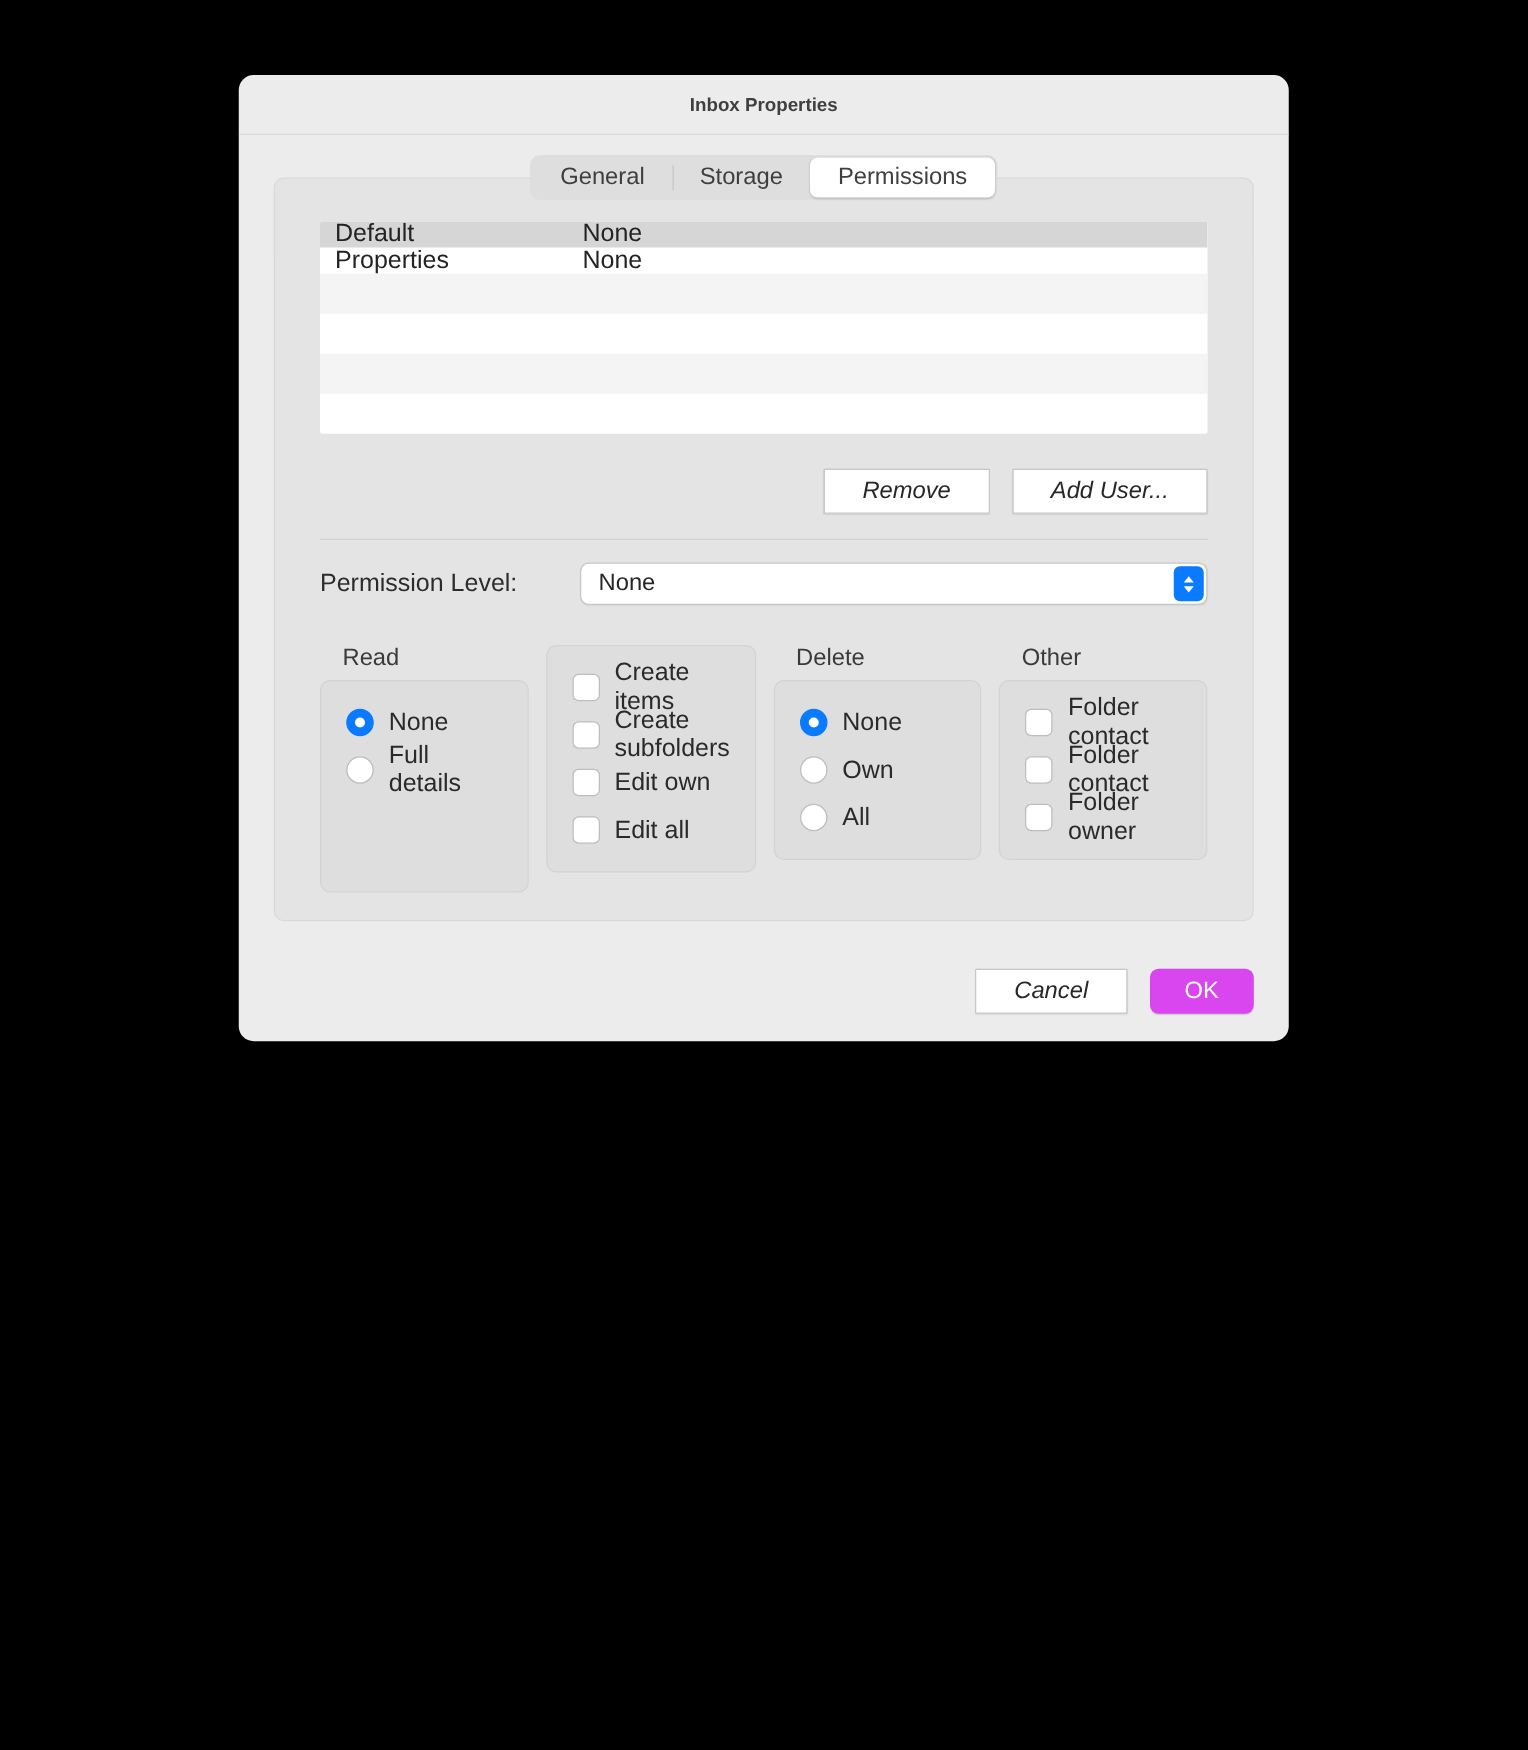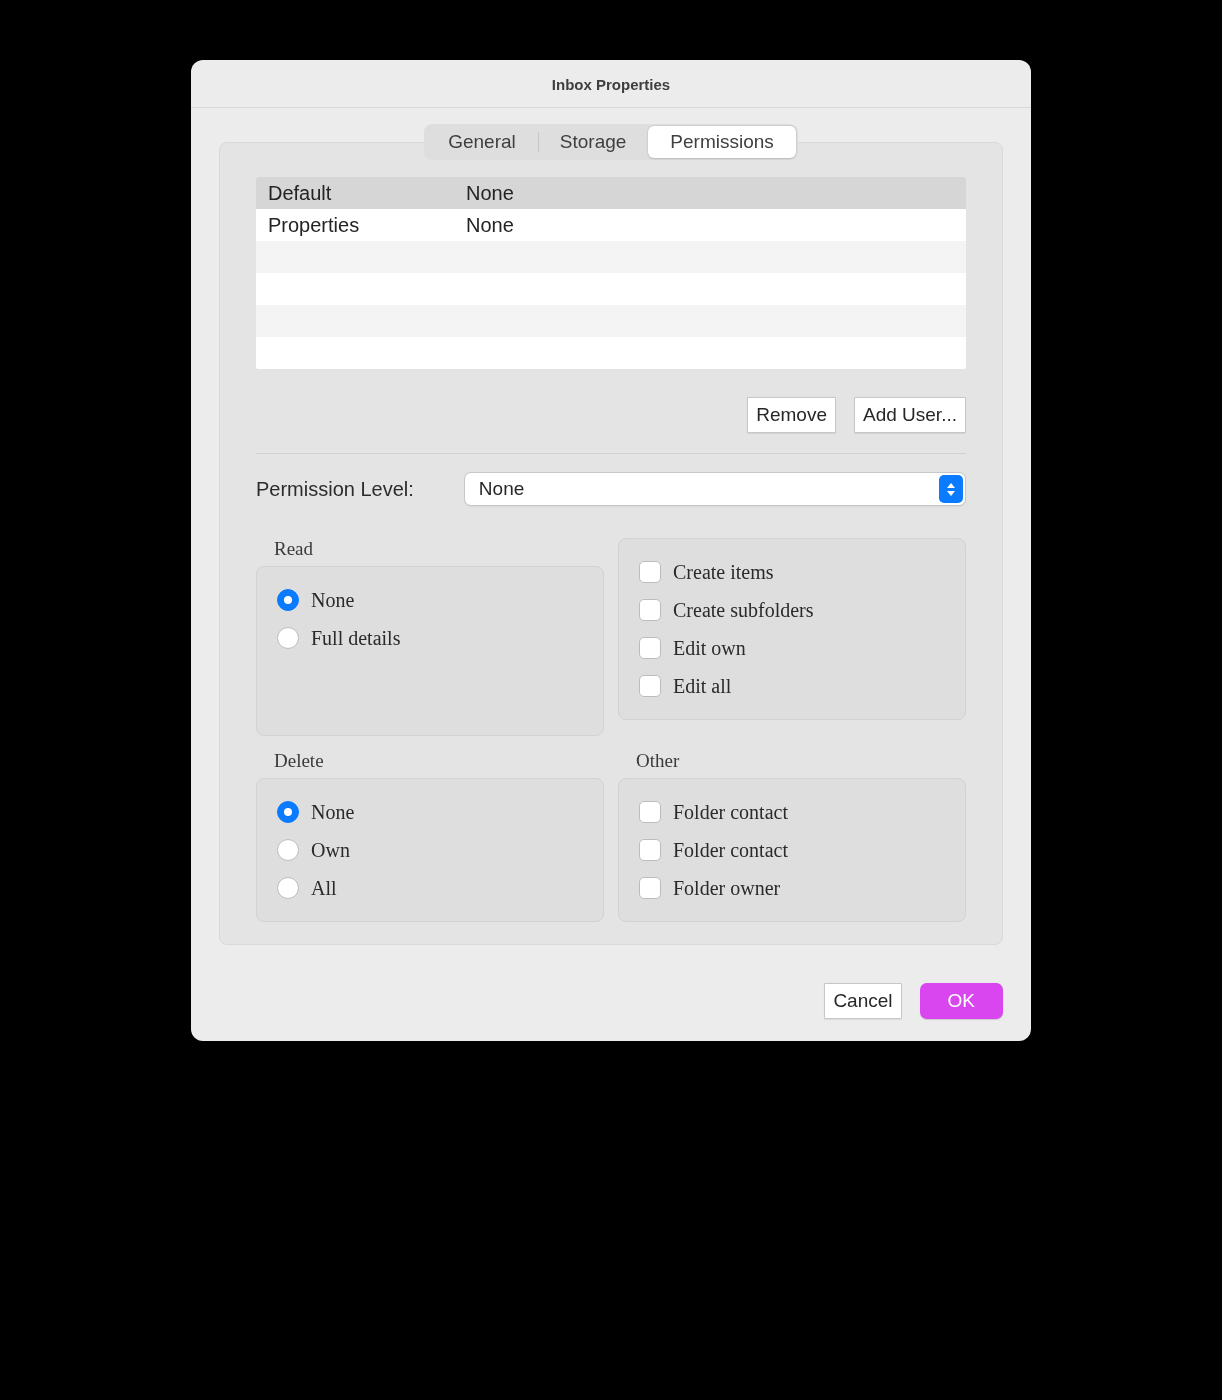--- a/index.html
+++ b/index.html
@@ -80,41 +80,42 @@
     .ut-header {
       display: flex;
       height: 42px;
       align-items: center;
       border-bottom: 1px solid #eee;
     }
     .ut-col-user { width: 200px; padding-left: 12px; font-size: 19px; color: #3a3a3a; }
     .ut-col-role { flex: 1; border-left: 1px solid #ddd; padding-left: 10px; font-size: 19px; color: #3a3a3a; height: 28px; display:flex; align-items:center;}
     .ut-row {
       display: flex;
-      height: 32px;
+      height: 21px;
       align-items: center;
       font-size: 20px;
       color: #232323;
     }
     .ut-row:nth-child(odd) { background: #f4f4f4; }
     .ut-row.selected { background: #d6d6d6; }
     .ut-row .c1 { width: 200px; padding-left: 12px; }
     .ut-row .c2 { flex: 1; padding-left: 10px; }
     .ut-empty { height: 32px; }
     .ut-empty:nth-child(odd) { background: #f4f4f4; }
     .button-row { display: flex; justify-content: flex-end; gap: 18px; margin: 28px 0 20px; }
     .mac-btn {
       background: #fff;
       border: 0.5px solid #c7c7c7;
       border-radius: 1px;
-      padding: 6px 8px;
+      padding: 6px 30px;
       font-size: 19px;
       color: #272727;
       cursor: pointer;
       box-shadow: 0 0.5px 1px rgba(0,0,0,0.08);
+      font-style: italic;
     }
     .divider { height: 1px; background: #d2d2d2; margin-bottom: 18px; }
     .perm-level-row { display:flex; align-items:center; gap: 50px; margin-bottom: 32px; }
     .perm-label { font-size: 20px; color: #2c2c2c; }
     .select-wrap {
       flex: 1;
       position: relative;
       background: #fff;
       border: 0.5px solid #c7c7c7;
       border-radius: 7px;
@@ -136,21 +137,21 @@
       gap: 1px;
     }
     .select-stepper::before, .select-stepper::after {
       content:"";
       width:0; height:0;
       border-left: 4px solid transparent;
       border-right: 4px solid transparent;
     }
     .select-stepper::before { border-bottom: 5px solid #fff; margin-bottom:1px;}
     .select-stepper::after { border-top: 5px solid #fff; margin-top:1px;}
-    .groups { display: grid; grid-template-columns: 1fr 1fr; gap: 14px 14px; font-family: Liberation Serif, serif; }
+    .groups { display: grid; grid-template-columns: 1fr 1fr 1fr 1fr; gap: 14px 14px; }
     .group-title { font-size: 19px; color: #3a3a3a; padding: 0 0 6px 18px; }
     .group-box {
       background: #dedede;
       border: 1px solid #d3d3d3;
       border-radius: 8px;
       padding: 14px 20px;
       min-height: 170px;
     }
     .gcol { display:flex; flex-direction:column; }
     .opt { display:flex; align-items:center; gap: 12px; height: 38px; font-size: 20px; color: #2a2a2a; cursor: pointer; }

